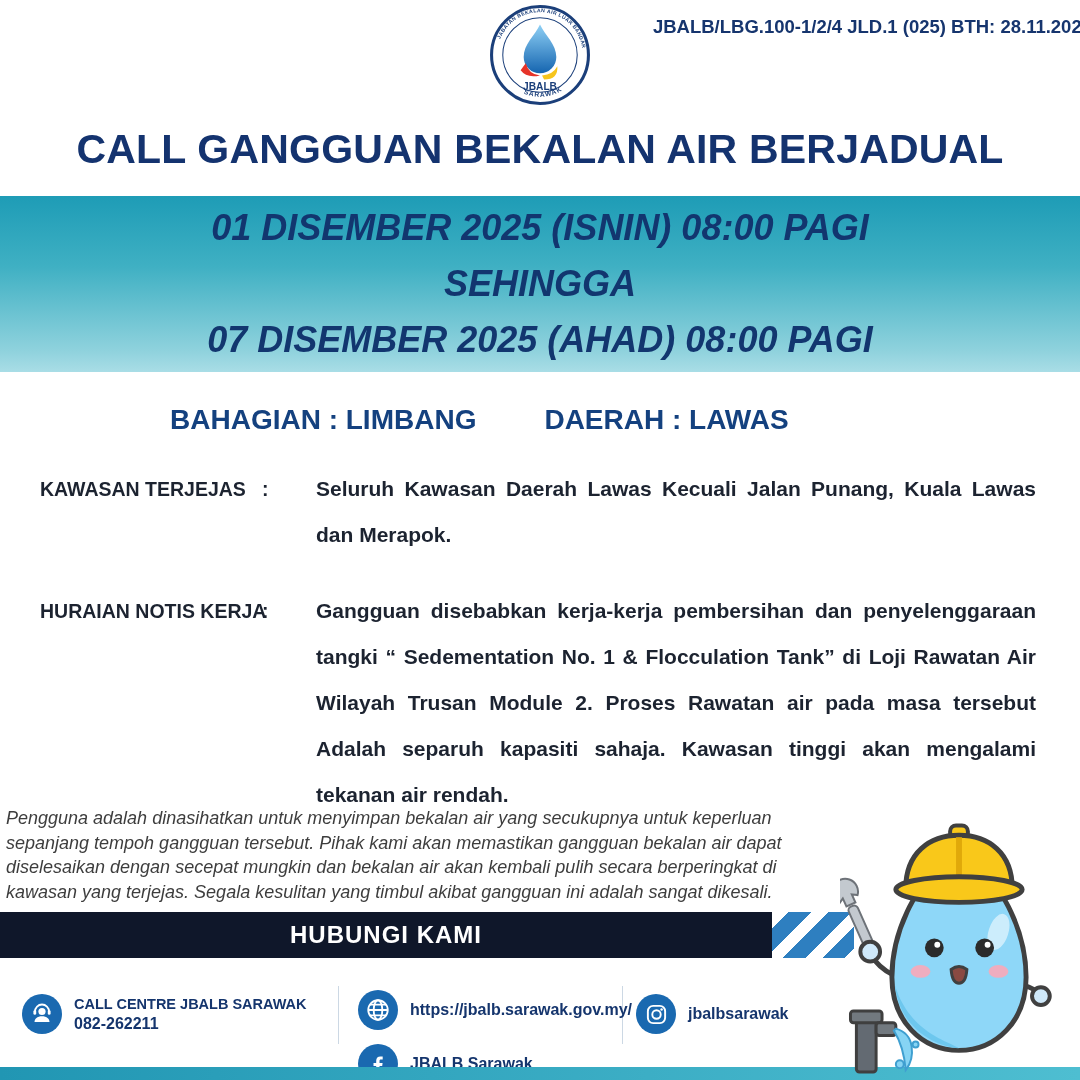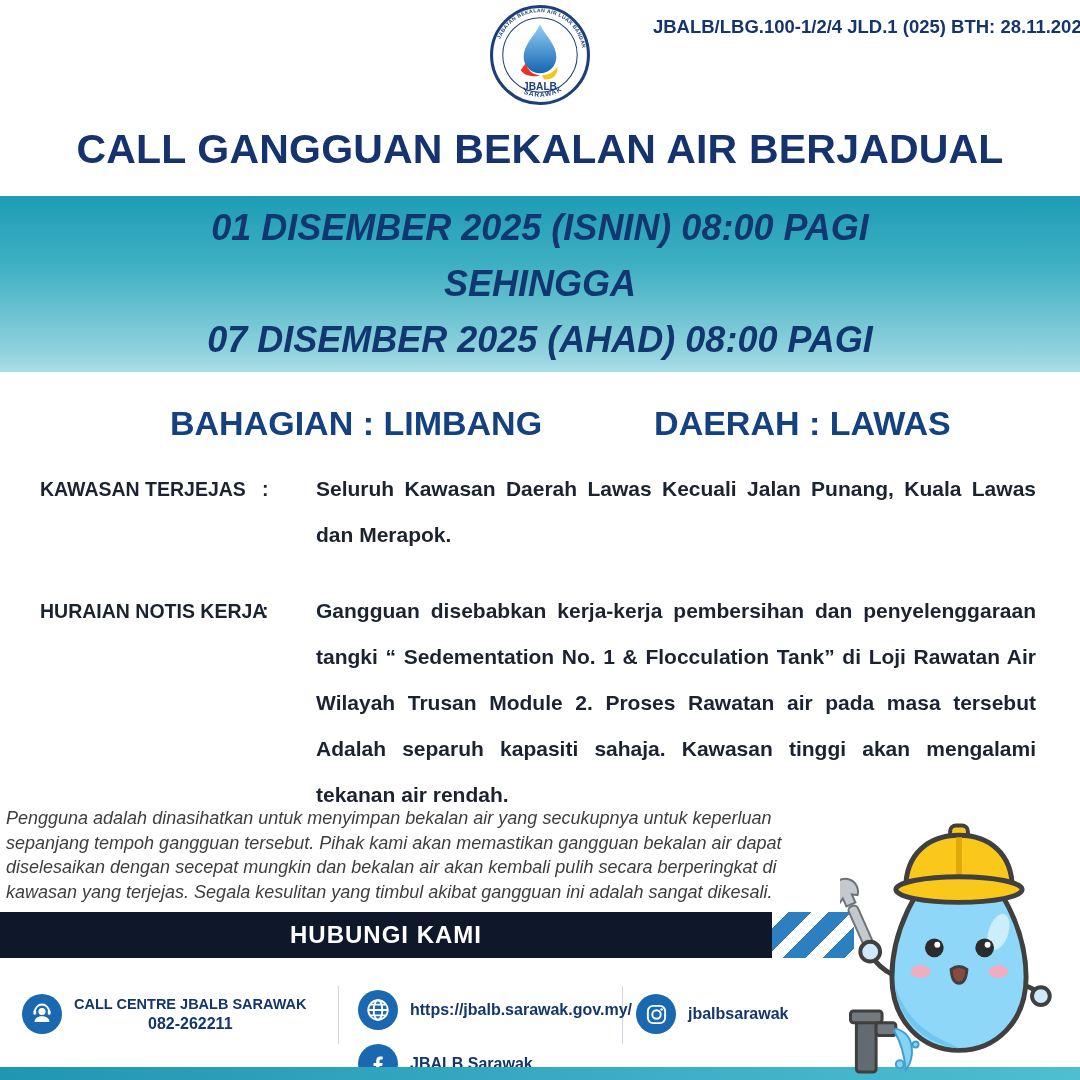--- a/index.html
+++ b/index.html
@@ -16,23 +16,23 @@
            font-size:41px; font-weight:bold; color:#14336f; letter-spacing:0.2px; }
 
   
   .banner { position:absolute; top:196px; left:0; width:1080px; height:176px;
             background:linear-gradient(180deg,#1e9cb6 0%,#3fb0c3 40%,#8fd2dd 88%,#a9dde6 100%);
             display:flex; flex-direction:column; align-items:center; justify-content:center;font-style:italic; }
   .banner .bline { font-size:36px; line-height:56px; font-weight:bold; color:#12366f; }
 
   
   .region { position:absolute; top:404px; left:0; width:1080px; display:flex; }
-  .region span { font-size:34px; font-weight:bold; color:#14417f; }
+  .region span { font-size:28px; font-weight:bold; color:#14417f; }
   .region .r1 { margin-left:170px; }
-  .region .r2 { margin-left:112px; }
+  .region .r2 { margin-left:68px; }
 
   
   .detail { position:absolute; left:40px; right:44px; display:flex; align-items:flex-start; }
   .detail .dlabel { width:222px; flex:none; font-size:19.5px; font-weight:bold; color:#1c2330; line-height:46px; white-space:nowrap; }
   .detail .dcolon { width:54px; flex:none; font-size:19.5px; font-weight:bold; color:#1c2330; line-height:46px; }
   .detail .dtext  { flex:1; font-size:21px; font-weight:bold; color:#1c2330; line-height:46px; text-align:justify; }
   .d1 { top:466px; }
   .d2 { top:588px; }
 
   
@@ -44,21 +44,21 @@
                  display:flex; align-items:center; justify-content:center; }
   .contact-bar .heading { color:#ffffff; font-size:24px; font-weight:bold; letter-spacing:1px; }
   .bar-stripes { position:absolute; top:912px; left:772px; width:82px; height:46px;
                  background:repeating-linear-gradient(135deg,#ffffff 0 12px,#2e7fc0 12px 28px); }
 
   
   .footer { position:absolute; left:0; top:978px; width:870px; height:102px; }
   .fitem { position:absolute; display:flex; align-items:center; gap:12px; }
   .ficon { width:40px; height:40px; border-radius:50%; background:#1a69b0; display:flex;
            align-items:center; justify-content:center; flex:none; }
-  .ftext { display:flex; flex-direction:column;align-items:center; }
+  .ftext { display:flex; flex-direction:column; }
   .flabel  { font-size:14.5px; font-weight:bold; color:#15356d; line-height:19px; }
   .fvalue  { font-size:16px;  font-weight:bold; color:#15356d; line-height:20px; }
   .fsingle { font-size:16px;  font-weight:bold; color:#15356d; }
   .f-call { left:22px;  top:16px; }
   .f-web  { left:358px; top:12px; }
   .f-ig   { left:636px; top:16px; }
   .f-fb   { left:358px; top:66px; }
   .divider { position:absolute; top:8px; height:58px; width:1px; background:#ccd8e4; }
   .div1 { left:338px; } .div2 { left:622px; }
 

